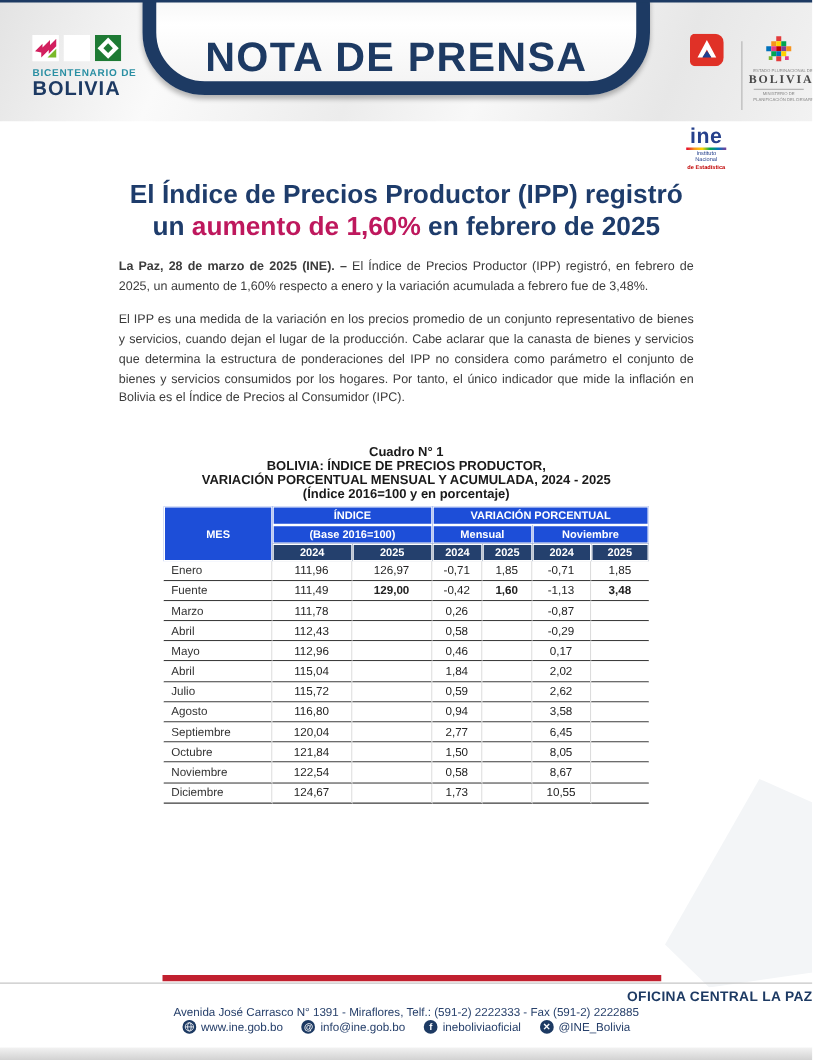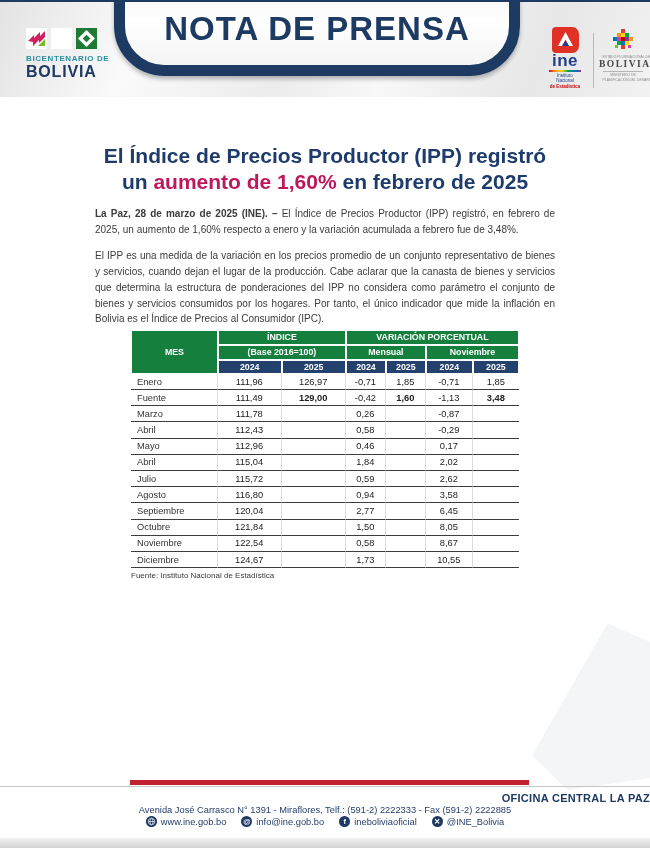--- a/index.html
+++ b/index.html
@@ -20,35 +20,35 @@
   .banner-frame {
     position: absolute; left: 114px; top: -46px; width: 406px; height: 122px;
     border: 11px solid #1d3a63; border-radius: 50px;
     background: linear-gradient(180deg,#e9e9e9 0%,#ffffff 55%,#f4f4f4 100%);
     box-shadow: 0 3px 4px rgba(0,0,0,.28);
     display: flex; align-items: flex-end; justify-content: center;
     z-index: 3;
   }
   .banner-title {
     color: #1d3a63; font-weight: bold; font-size: 33px; letter-spacing: 1px;
-    padding-bottom: 17px; white-space: nowrap;
+    white-space: nowrap;
   }
 
   
   .bicent { position: absolute; left: 26px; top: 28px; width: 86px; text-align: left; z-index: 4; }
   .bicent-icons { display: flex; gap: 4px; margin-bottom: 5px; }
   .bicent-icons svg, .bicent-icons .spiral { width: 21px; height: 21px; display: block; background: #fff; }
   .spiral { background: repeating-radial-gradient(circle at 50% 50%, #f7941d 0 1.6px, #ffffff 1.6px 3.6px); }
   .bicent-l1 { font-size: 8px; letter-spacing: .6px; color: #2a8fa3; font-weight: bold; }
   .bicent-l2 { font-size: 16px; letter-spacing: .8px; color: #1d3a63; font-weight: bold; line-height: 17px; }
 
   
   .ine-logo { position: absolute; left: 546px; top: 27px; width: 38px; text-align: center; z-index: 4; }
   .ine-mark { width: 27px; height: 26px; margin: 0 auto; display: block; }
-  .ine-word { font-size: 17px; font-weight: bold; color: #26418c; line-height: 15px; letter-spacing: .5px; }
+  .ine-word { font-size: 17px; font-weight: bold; color: #26418c; line-height: 15px; letter-spacing: .5px; margin-top: 48px; }
   .ine-rainbow { width: 32px; height: 2px; margin: 2px auto 1px;
     background: linear-gradient(90deg,#e4022e,#f7941d,#ffd400,#00a551,#0072bc,#7d3f98); }
   .ine-sub1 { font-size: 5px; color: #26418c; line-height: 5px; transform: scale(.9); }
   .ine-sub2 { font-size: 5px; color: #c00000; font-weight: bold; line-height: 6px; transform: scale(.9); }
 
   .logo-divider { position: absolute; left: 593px; top: 33px; width: 1px; height: 55px; background: #b9b9b9; z-index: 4; }
 
   
   .ministry { position: absolute; left: 599px; top: 28px; width: 48px; text-align: center; z-index: 4; }
   .chakana { width: 26px; height: 26px; margin: 0 auto 1px; display: block; }
@@ -72,21 +72,21 @@
 
   table.ipp { width: 388px; margin: 3px auto 0; border-collapse: separate; border-spacing: 0; table-layout: fixed; }
   table.ipp col.c-mes  { width: 22.4%; }
   table.ipp col.c-i24  { width: 16.4%; }
   table.ipp col.c-i25  { width: 16.6%; }
   table.ipp col.c-m24  { width: 10.3%; }
   table.ipp col.c-m25  { width: 10.3%; }
   table.ipp col.c-a24  { width: 12.1%; }
   table.ipp col.c-a25  { width: 11.9%; }
   table.ipp th {
-    background: #15803d; color: #fff; font-size: 8.8px; font-weight: bold;
+    background: #1d4ed8; color: #fff; font-size: 8.8px; font-weight: bold;
     border: 1px solid #fff; text-align: center; padding: 0; height: 15px;
   }
   table.ipp tr.year-row th { height: 14px; background: #24406d; }
   table.ipp td {
     font-size: 9.3px; color: #222; height: 16.2px; text-align: center;
     border-bottom: 1px solid #3d3d3d; border-right: 1px solid #dcdcdc;
     padding: 0; background: #fff;
   }
   table.ipp td:last-child { border-right: none; }
   table.ipp td.mes { text-align: left; padding-left: 6px; color: #333; }
@@ -187,20 +187,26 @@
 
   <h1 class="doc-title">
     <span>El Índice de Precios Productor (IPP) registró</span><br>
     <span>un </span><span class="hl">aumento de 1,60%</span><span> en febrero de 2025</span>
   </h1>
 
   <p class="para"><span class="lead">La Paz, 28 de marzo de 2025 (INE). –</span><span> El Índice de Precios Productor (IPP) registró, en febrero de 2025, un aumento de 1,60% respecto a enero y la variación acumulada a febrero fue de 3,48%.</span></p>
 
   <p class="para">El IPP es una medida de la variación en los precios promedio de un conjunto representativo de bienes y servicios, cuando dejan el lugar de la producción. Cabe aclarar que la canasta de bienes y servicios que determina la estructura de ponderaciones del IPP no considera como parámetro el conjunto de bienes y servicios consumidos por los hogares. Por tanto, el único indicador que mide la inflación en Bolivia es el Índice de Precios al Consumidor (IPC).</p>
 
+  <div class="tbl-caption">
+    <div>Cuadro N° 1</div>
+    <div>BOLIVIA: ÍNDICE DE PRECIOS PRODUCTOR,</div>
+    <div>VARIACIÓN PORCENTUAL MENSUAL Y ACUMULADA, 2024 - 2025</div>
+    <div>(Índice 2016=100 y en porcentaje)</div>
+  </div>
 
   <table class="ipp">
     <colgroup>
       <col class="c-mes">
         <col class="c-i24">
         <col class="c-i25">
       <col class="c-m24">
         <col class="c-m25">
         <col class="c-a24">
         <col class="c-a25">
@@ -330,21 +336,20 @@
           <td>124,67</td>
           <td></td>
           <td>1,73</td>
           <td></td>
           <td>10,55</td>
           <td></td>
         </tr>
       </tbody>
   </table>
 
-  <div class="fuente">Fuente: Instituto Nacional de Estadística</div>
 
   <div class="watermark"></div>
 
   <div class="footer-hairline"></div>
   <div class="footer-redbar"></div>
   <div class="footer-office">OFICINA CENTRAL LA PAZ</div>
   <div class="footer-address">Avenida José Carrasco N° 1391 - Miraflores, Telf.: (591-2) 2222333 - Fax (591-2) 2222885</div>
 
   <div class="footer-links">
     <span class="flink">

